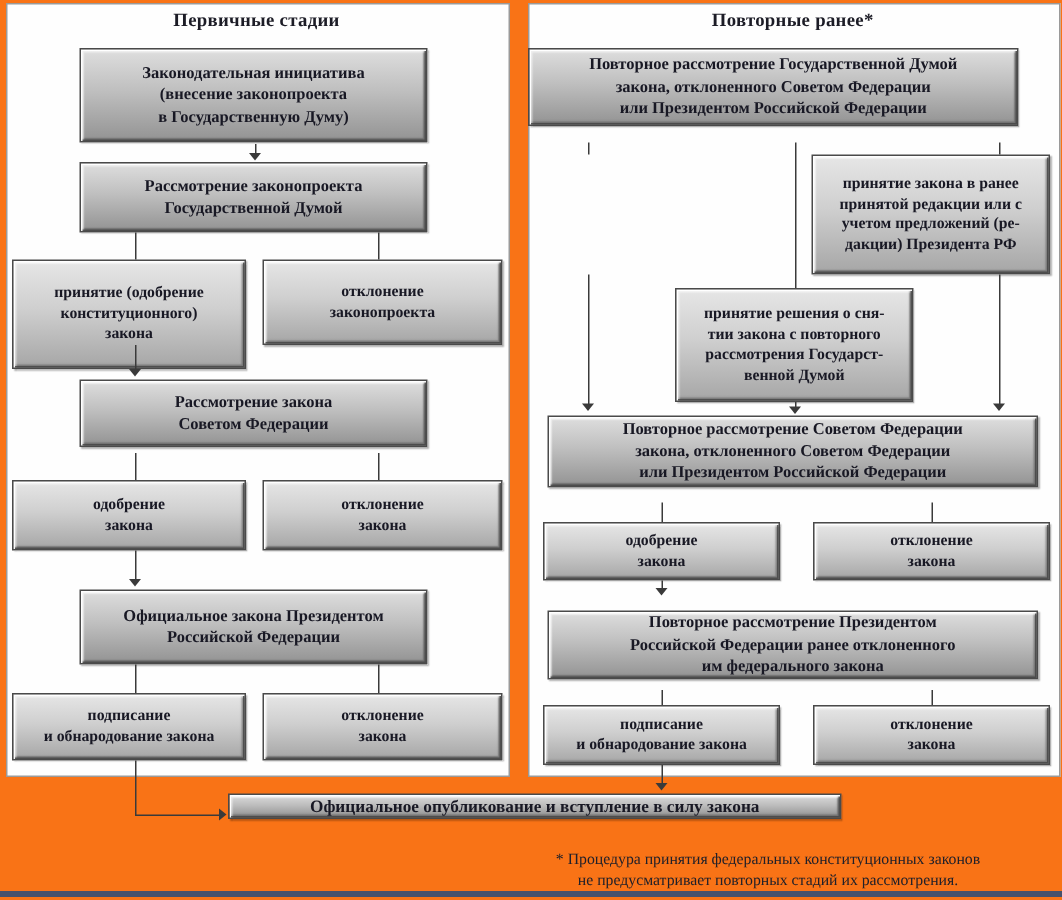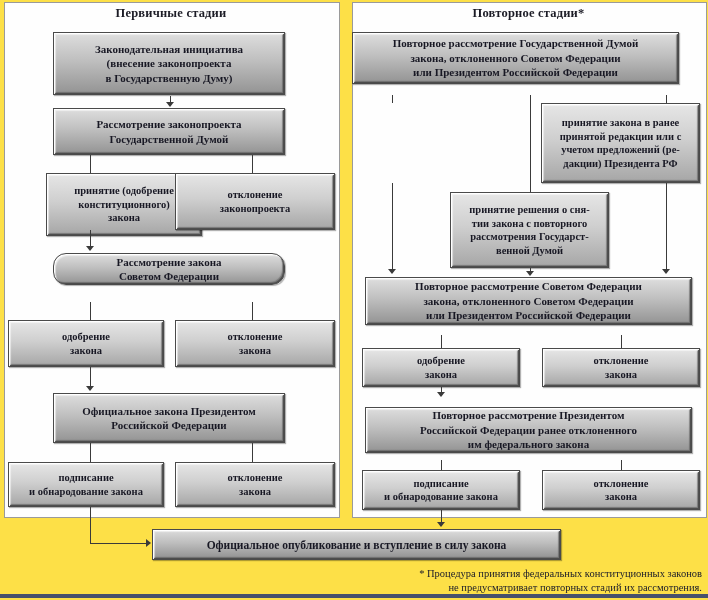--- a/index.html
+++ b/index.html
@@ -1,17 +1,17 @@
 <!DOCTYPE html>
 <html><head>
 <meta charset="utf-8">
 <style>
   html,body { margin:0; padding:0; background:#fff; }
   .stage-root {
-    position:relative; width:708px; height:600px; background:#fde047;
+    position:relative; width:708px; height:600px; background:#f97316;
     font-family:"Liberation Serif", serif; overflow:hidden;
   }
   .panel { position:absolute; border:1px solid #9a9a9a; background:#fefefe; }
   .ptitle {
     position:absolute; font-weight:bold; font-size:12.5px; color:#1c1c26;
     text-align:center; letter-spacing:.2px;
   }
   .bx {
     position:absolute; display:flex; align-items:center; justify-content:center;
     text-align:center; white-space:pre-line; font-weight:bold; color:#181824;
@@ -30,50 +30,50 @@
           font-size:11.5px; line-height:14px; }
   .ln   { position:absolute; background:#3a3a3a; }
   .arrd { position:absolute; width:0; height:0;
           border-left:4px solid transparent; border-right:4px solid transparent;
           border-top:5px solid #3a3a3a; }
   .arrr { position:absolute; width:0; height:0;
           border-top:4px solid transparent; border-bottom:4px solid transparent;
           border-left:5px solid #3a3a3a; }
   .footnote {
     position:absolute; font-size:10.5px; line-height:13.5px; color:#20202a;
-    text-align:right; white-space:pre-line;
+    text-align:center; white-space:pre-line;
   }
   .bbar { position:absolute; background:#47516b; }
 </style>
 </head>
 <body>
 
 <div class="stage-root">
 
   <div class="panel" style="left:4px; top:2px; width:334px; height:514px;"></div>
   <div class="panel" style="left:352px; top:2px; width:353px; height:514px;"></div>
 
   <div class="ptitle" style="left:4px; top:6px; width:334px;">Первичные стадии</div>
-  <div class="ptitle" style="left:352px; top:6px; width:353px;">Повторное стадии*</div>
+  <div class="ptitle" style="left:352px; top:6px; width:353px;">Повторные ранее*</div>
 
   <div class="bx hd" style="left:53px; top:32px; width:232px; height:63px;">Законодательная инициатива
 (внесение законопроекта
 в Государственную Думу)</div>
 
   <div class="bx hd" style="left:53px; top:108px; width:232px; height:47px;">Рассмотрение законопроекта
 Государственной Думой</div>
 
-  <div class="bx leaf" style="left:8px; top:173px; width:156px; height:63px;margin-left:38px;">принятие (одобрение
+  <div class="bx leaf" style="left:8px; top:173px; width:156px; height:73px;">принятие (одобрение
 конституционного)
 закона</div>
 
   <div class="bx leaf" style="left:175px; top:173px; width:160px; height:57px;">отклонение
 законопроекта</div>
 
-  <div class="bx hd" style="left:53px; top:253px; width:232px; height:32px;border-radius:13px;">Рассмотрение закона
+  <div class="bx hd" style="left:53px; top:253px; width:232px; height:45px;">Рассмотрение закона
 Советом Федерации</div>
 
   <div class="bx leaf" style="left:8px; top:320px; width:156px; height:47px;">одобрение
 закона</div>
 
   <div class="bx leaf" style="left:175px; top:320px; width:160px; height:47px;">отклонение
 закона</div>
 
   <div class="bx hd" style="left:53px; top:393px; width:232px; height:50px;">Официальное закона Президентом
 Российской Федерации</div>
@@ -112,21 +112,21 @@
   <div class="bx hd" style="left:365px; top:407px; width:327px; height:46px;">Повторное рассмотрение Президентом
 Российской Федерации ранее отклоненного
 им федерального закона</div>
 
   <div class="bx leaf" style="left:362px; top:470px; width:158px; height:40px;">подписание
 и обнародование закона</div>
 
   <div class="bx leaf" style="left:542px; top:470px; width:158px; height:40px;">отклонение
 закона</div>
 
-  <div class="bx fin" style="left:152px; top:529px; width:409px; height:31px;">Официальное опубликование и вступление в силу закона</div>
+  <div class="bx fin" style="left:152px; top:529px; width:409px; height:17px;">Официальное опубликование и вступление в силу закона</div>
 
   <div class="ln" style="left:170px; top:96px;  width:1px; height:9px;"></div>
   <div class="arrd" style="left:166px; top:102px;"></div>
 
   <div class="ln" style="left:90px;  top:155px; width:1px; height:18px;"></div>
   <div class="ln" style="left:252px; top:155px; width:1px; height:18px;"></div>
 
   <div class="ln" style="left:90px;  top:230px; width:1px; height:17px;"></div>
   <div class="arrd" style="left:86px; top:246px;"></div>
 

